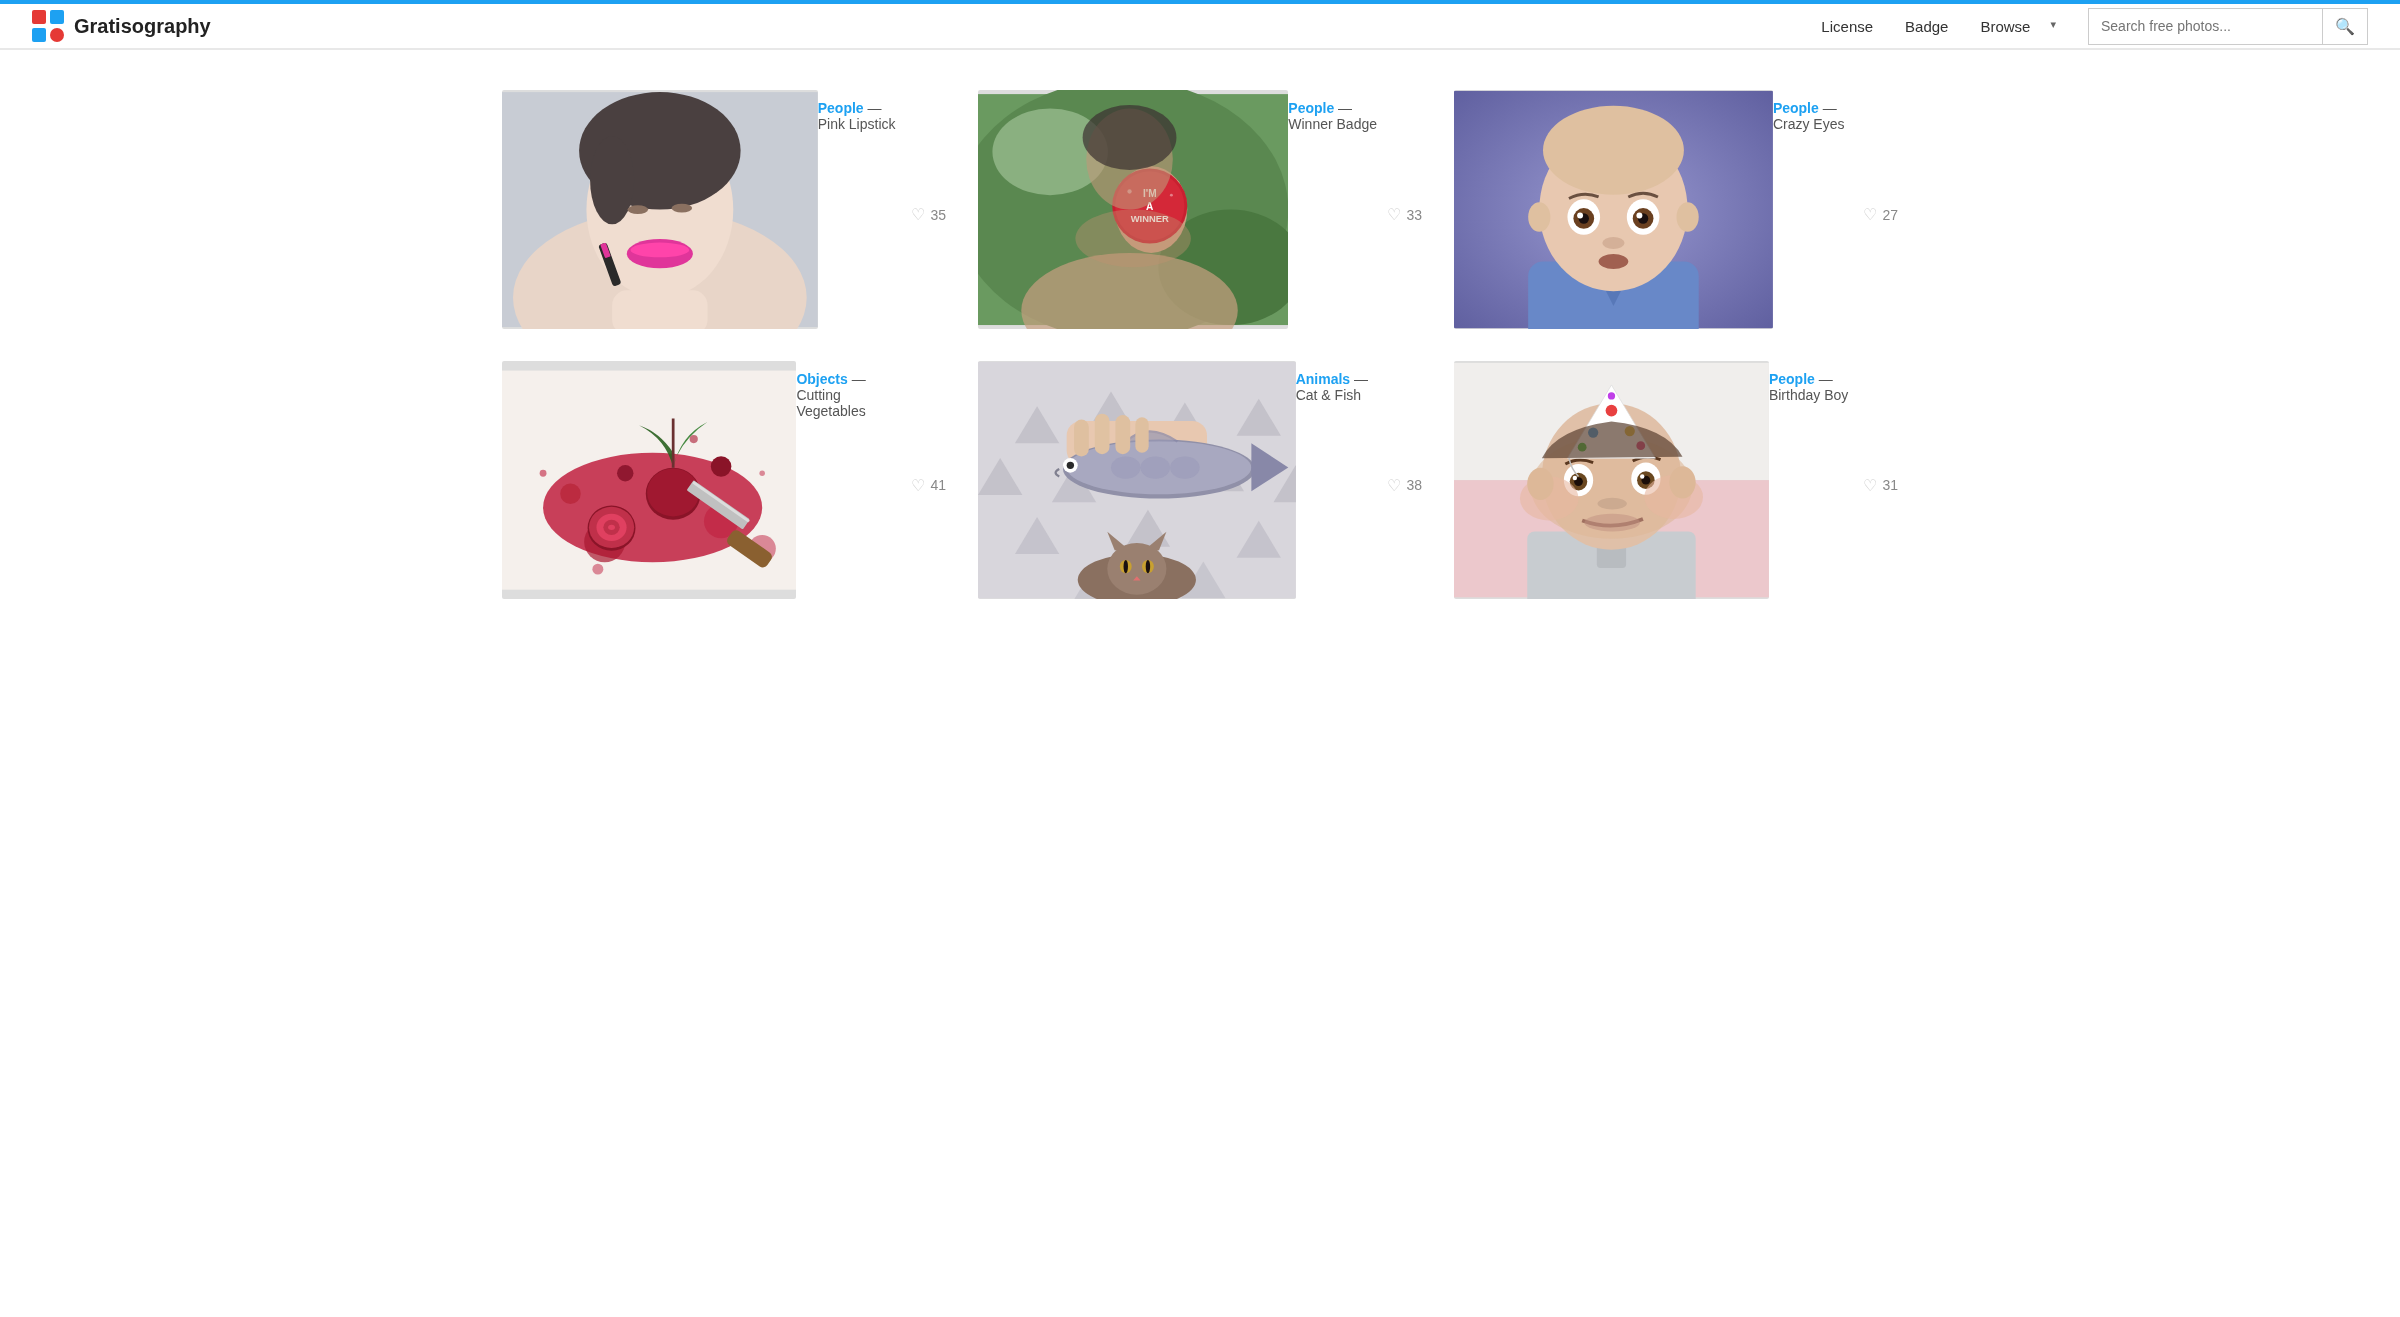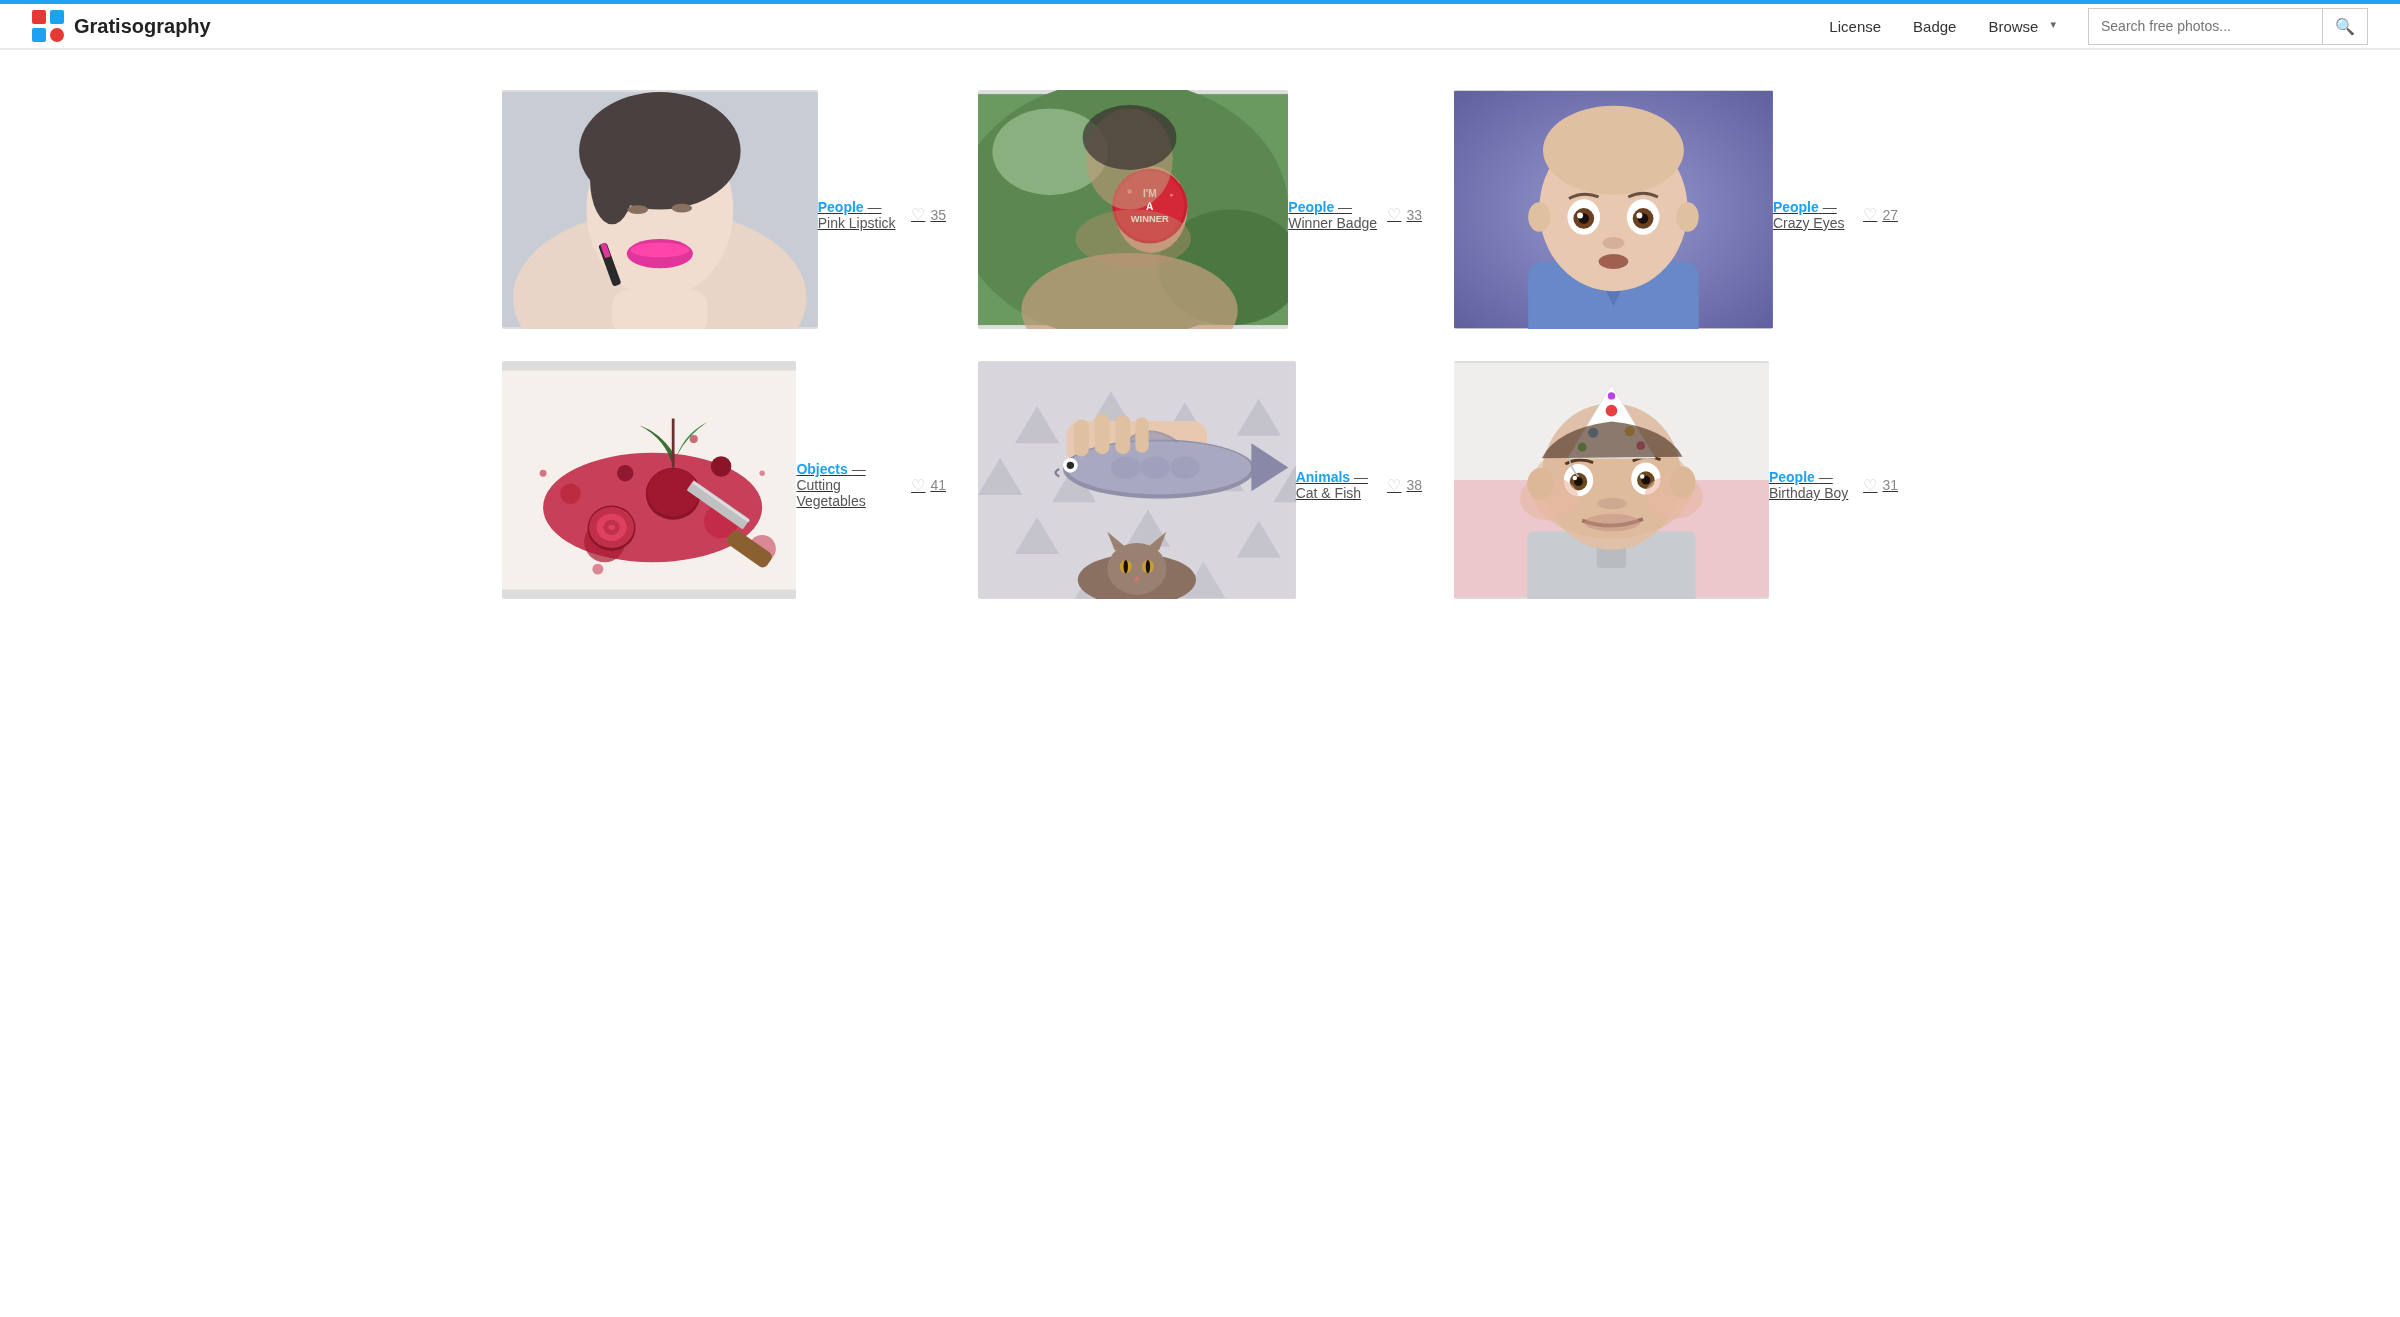--- a/index.html
+++ b/index.html
@@ -39,21 +39,21 @@
       gap: 32px;
     }
     .nav-link {
       font-size: 15px;
       color: #333;
       text-decoration: none;
       cursor: pointer;
     }
     .browse-link {
       display: flex;
-      gap: 12px;
+      gap: 20px;
     }
     .chevron {
       font-size: 11px;
       color: #666;
     }
     .search-area {
       display: flex;
       align-items: center;
       border: 1px solid #ccc;
       border-radius: 0;
@@ -113,24 +113,22 @@
 
     
     .photo-canvas {
       width: 100%;
       height: 100%;
       display: block;
     }
 
     .photo-caption {
       display: flex;
-      align-items: center;
       justify-content: space-between;
       padding: 10px 0 0 0;
-      text-decoration: underline;
     }
 
     .caption-left {
       font-size: 14px;
       color: #333;
     }
 
     .caption-category {
       color: #1da1f2;
       font-weight: 600;

